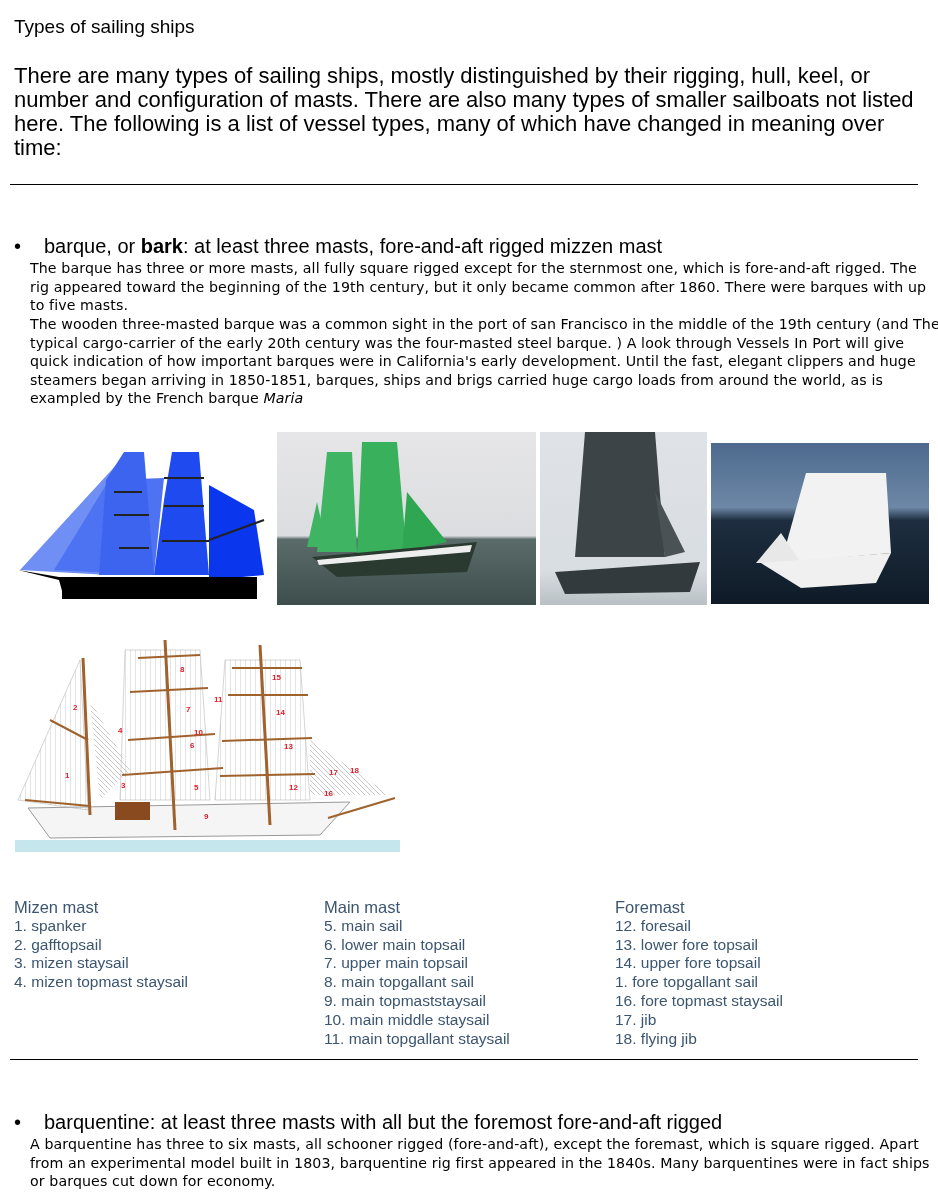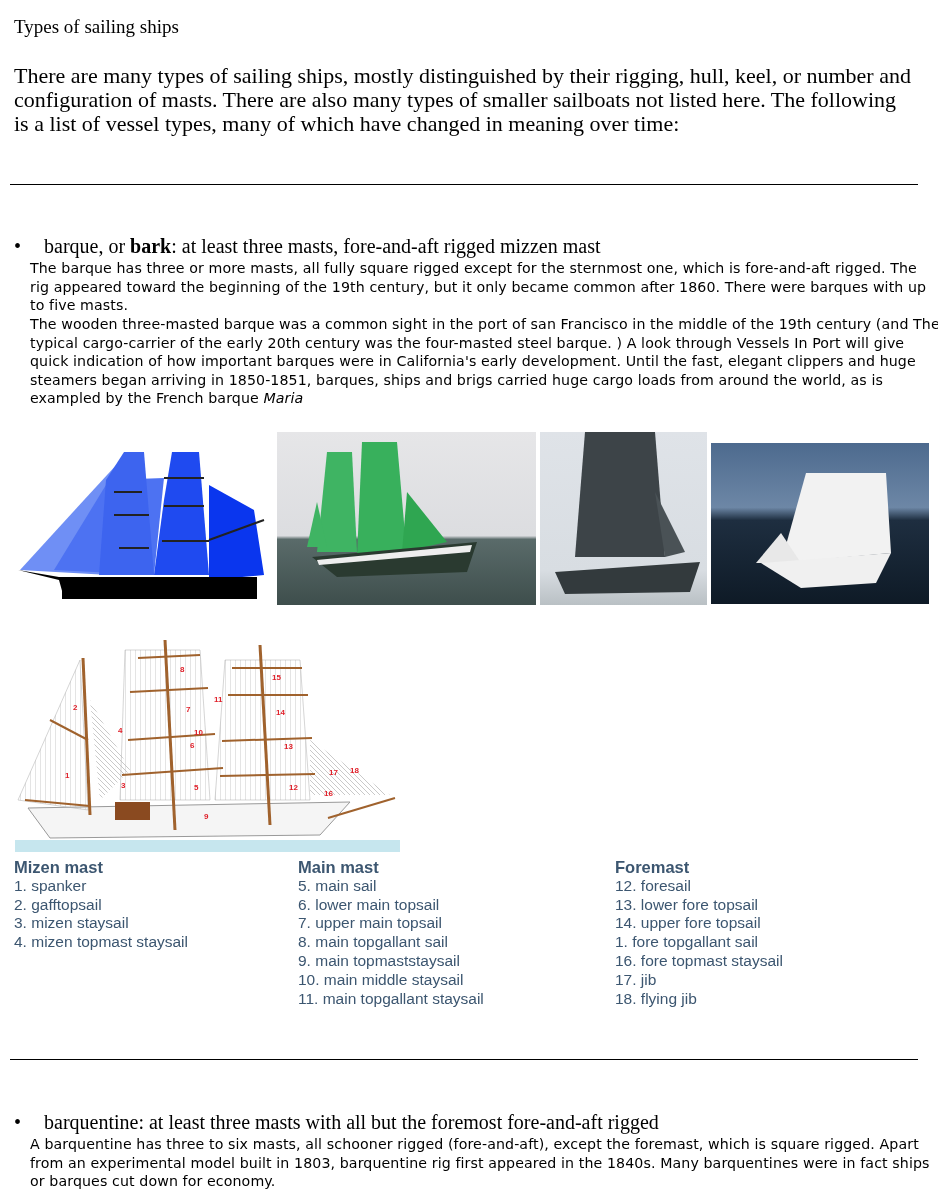--- a/index.html
+++ b/index.html
@@ -1,27 +1,27 @@
 <!DOCTYPE html>
 <html><head>
 <meta charset="utf-8">
 <style>
   html,body{margin:0;padding:0;background:#fff;}
   body{width:938px;height:1198px;position:relative;overflow:hidden;color:#000;}
-  .serif{font-family:Liberation Serif, serif;}
+  .serif{font-family:Liberation Sans, sans-serif;}
   .sans{font-family:"DejaVu Sans","Liberation Sans",sans-serif;}
   #title{position:absolute;left:14px;top:16px;font-size:19px;}
   #intro{position:absolute;left:14px;top:64px;width:900px;font-size:22px;line-height:24px;}
   .hr{position:absolute;left:10px;width:908px;height:0;border-top:1.5px solid #000;}
   .bullet-head{position:absolute;left:14px;font-size:20px;white-space:nowrap;}
   .bullet-head .dot{display:inline-block;width:30px;}
   .body-text{position:absolute;left:6px;width:910px;font-size:14.2px;line-height:18.5px;letter-spacing:0.1px;margin-left:24px;}
   .photo{position:absolute;overflow:hidden;}
   .legend-col{position:absolute;top:858px;font-family:"Liberation Sans","DejaVu Sans",sans-serif;font-size:15.5px;line-height:18.8px;color:#3c5670;}
-  .legend-col .h{font-weight:bold;font-size:16.5px;}
+  .legend-col .h{font-weight:normal;font-size:16.5px;margin-top:40px;}
 </style>
 </head>
 <body>
 
 <div id="title" class="serif">Types of sailing ships</div>
 <div id="intro" class="serif">There are many types of sailing ships, mostly distinguished by their rigging, hull, keel, or number and configuration of masts. There are also many types of smaller sailboats not listed here. The following is a list of vessel types, many of which have changed in meaning over time:</div>
 
 <div class="hr" style="top:184px"></div>
 
 <div class="bullet-head serif" style="top:235px">
@@ -130,21 +130,21 @@
   </svg>
 </div>
 
 <div class="legend-col" style="left:14px">
   <div class="h">Mizen mast</div>
   <div>1. spanker</div>
   <div>2. gafftopsail</div>
   <div>3. mizen staysail</div>
   <div>4. mizen topmast staysail</div>
 </div>
-<div class="legend-col" style="left:298px">
+<div class="legend-col" style="left:324px">
   <div class="h">Main mast</div>
   <div>5. main sail</div>
   <div>6. lower main topsail</div>
   <div>7. upper main topsail</div>
   <div>8. main topgallant sail</div>
   <div>9. main topmaststaysail</div>
   <div>10. main middle staysail</div>
   <div>11. main topgallant staysail</div>
 </div>
 <div class="legend-col" style="left:615px">

